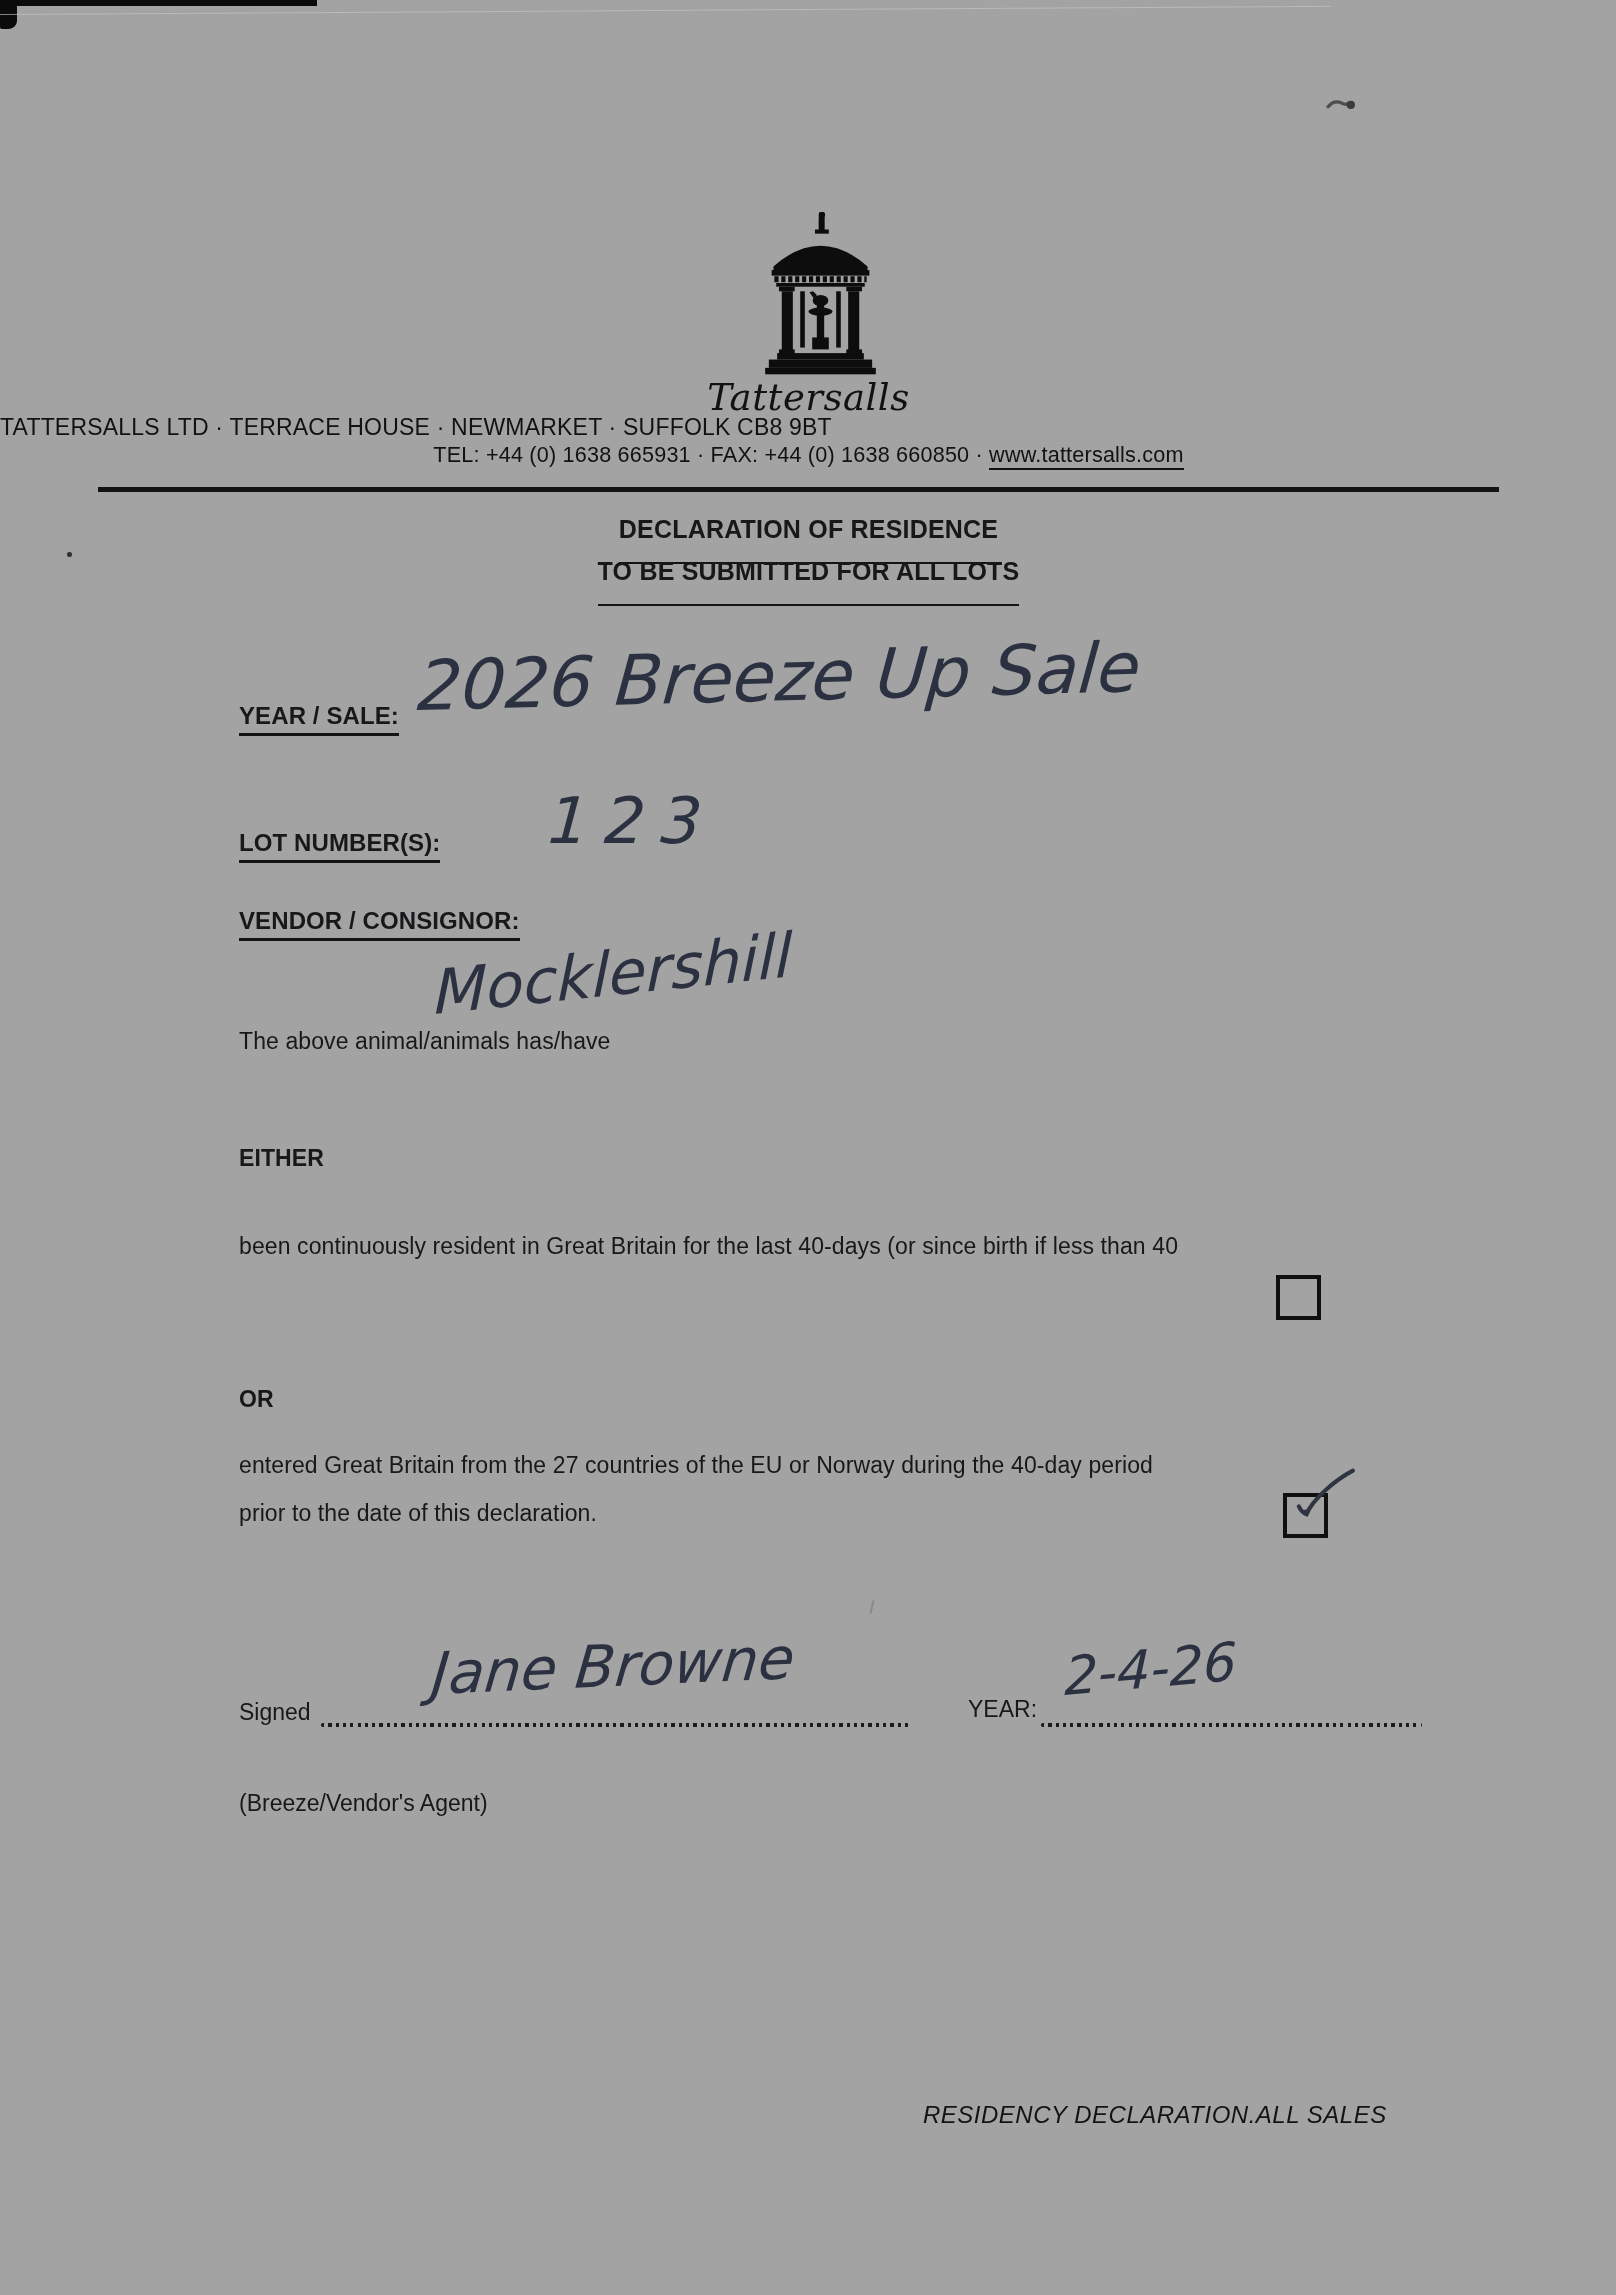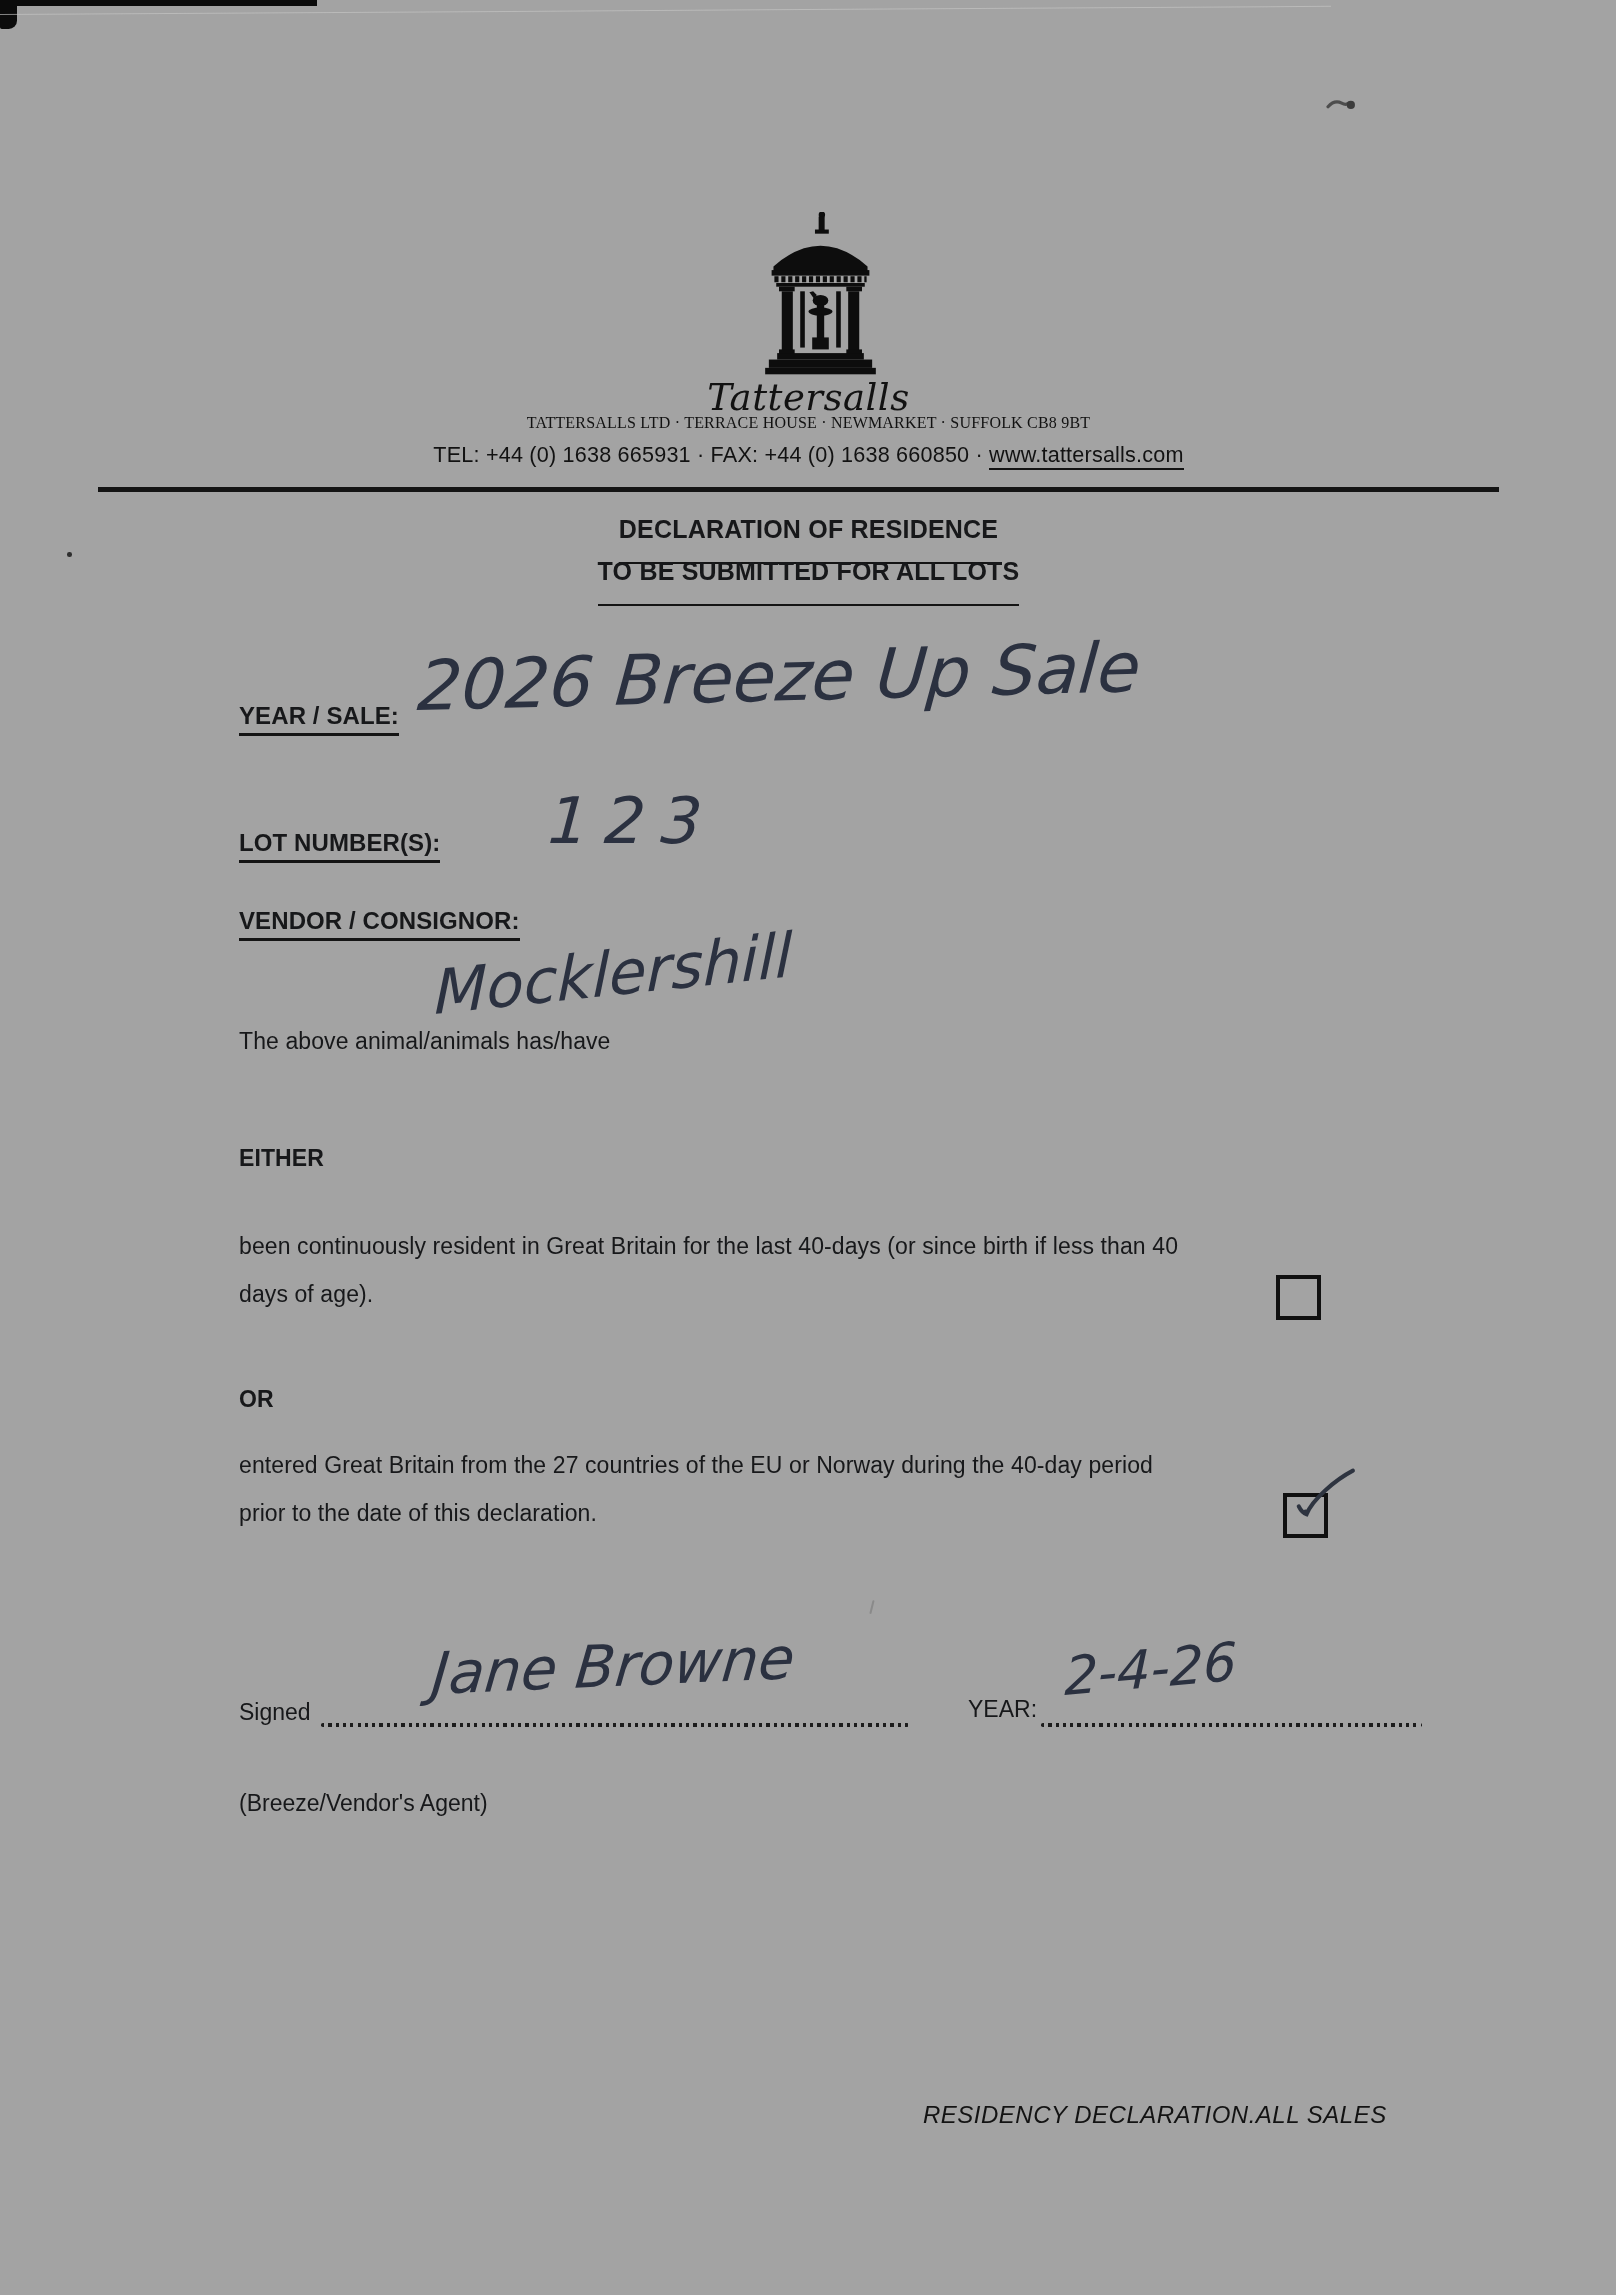--- a/index.html
+++ b/index.html
@@ -15,21 +15,21 @@
   .scan-top-bar{position:absolute;left:0;top:0;width:317px;height:6.4px;background:#0b0b0b;}
   .scan-top-blob{position:absolute;left:0;top:0;width:16.5px;height:29px;background:#0b0b0b;border-radius:0 0 8.3px 1.8px;}
   .scan-skew-line{position:absolute;left:0;top:13.8px;width:1331px;height:1.4px;background:#c6c6c4;opacity:.65;transform:rotate(-.35deg);transform-origin:left top;}
   .pen-squiggle{position:absolute;left:1326px;top:94px;width:36px;height:21px;}
   .stray-dot{position:absolute;left:67px;top:552px;width:4.6px;height:4.6px;border-radius:50%;background:#2e2e2e;}
   .stray-tick{position:absolute;left:871px;top:1600px;width:1.8px;height:13.8px;background:#8a8a8a;transform:rotate(14deg);border-radius:0.9px;}
   
   .logo{position:absolute;left:763px;top:212px;width:115px;height:166px;}
   .brand{position:absolute;left:0;top:376px;width:1617px;text-align:center;
     font-family:"DejaVu Serif", serif;font-style:italic;font-size:37px;color:#121212;letter-spacing:0.5px;}
-  .addr{position:absolute;left:0;top:414px;width:1617px;text-align:center;font-size:16px;color:#121212;letter-spacing:0.2px;font-family:Liberation Serif, serif;}
+  .addr{position:absolute;left:0;top:414px;width:1617px;text-align:left;font-size:23px;color:#121212;letter-spacing:0.2px;}
   .tel{position:absolute;left:0;top:442px;width:1617px;text-align:center;font-size:21.6px;color:#121212;letter-spacing:0.2px;}
   .tel .site{border-bottom:2.3px solid #121212;padding-bottom:0.9px;}
   .rule{position:absolute;left:98px;top:487px;width:1401px;height:5px;background:#141414;}
   
   .title-line{position:absolute;left:0;width:1617px;text-align:center;font-weight:bold;font-size:25px;letter-spacing:0.2px;}
   .title-line .u{border-bottom:2.8px solid #141414;padding-bottom:19px;}
   .t1{top:515px;} .t2{top:557px;}
   
   .lbl{position:absolute;left:239px;font-weight:bold;font-size:24px;letter-spacing:0.1px;}
   .lbl .u{border-bottom:3.2px solid #141414;padding-bottom:3.7px;}
@@ -127,21 +127,20 @@
   <div class="hand hand-lot">123</div>
 
   <div class="lbl" style="top:907px;"><span class="u">VENDOR / CONSIGNOR:</span></div>
   <div class="hand hand-vendor">Mocklershill</div>
 
   <div class="body-text" style="top:1028px;">The above animal/animals has/have</div>
   <div class="body-text bold" style="top:1145px;">EITHER</div>
 
   <div class="body-text para" style="top:1222px;">
     <div>been continuously resident in Great Britain for the last 40-days (or since birth if less than 40</div>
-    <div>days of age).</div>
   </div>
   <div class="cbox cbox1"></div>
 
   <div class="body-text bold" style="top:1386px;">OR</div>
 
   <div class="body-text para" style="top:1441px;">
     <div>entered Great Britain from the 27 countries of the EU or Norway during the 40-day period</div>
     <div>prior to the date of this declaration.</div>
   </div>
   <div class="cbox cbox2"></div>

